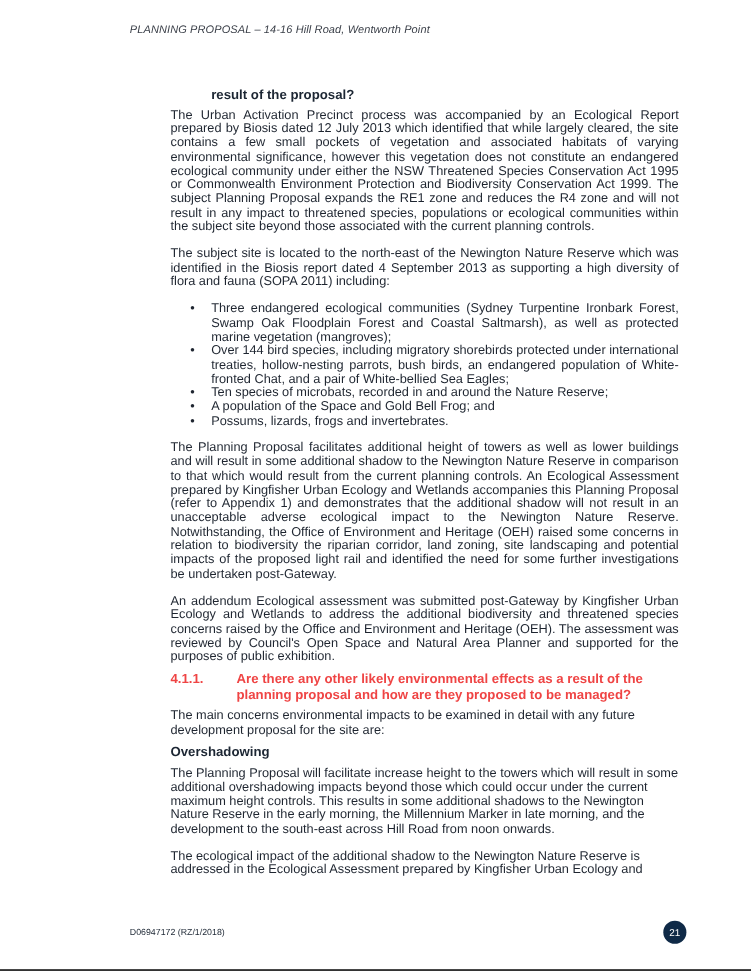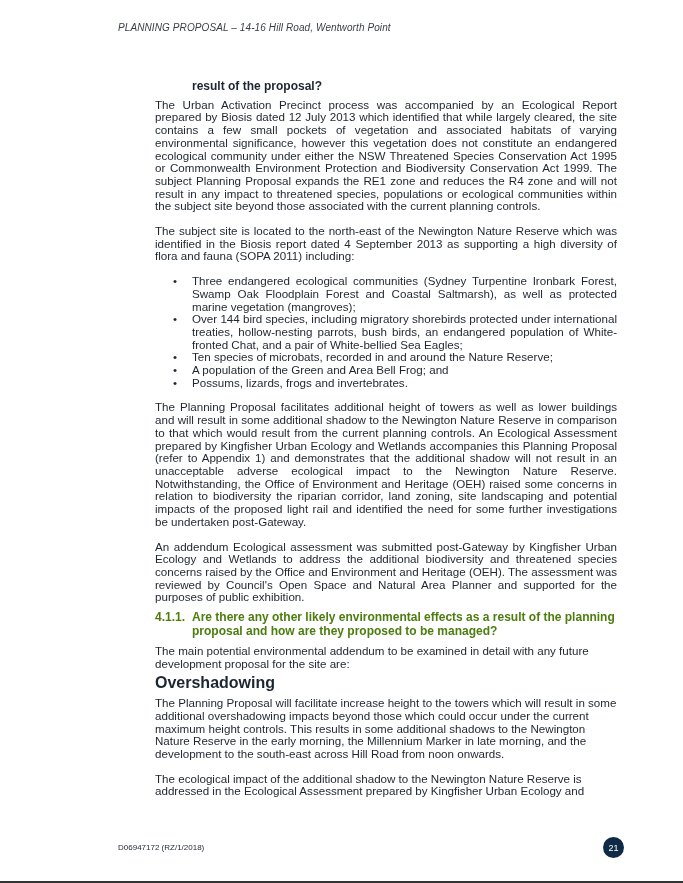--- a/index.html
+++ b/index.html
@@ -58,31 +58,31 @@
     ul.bullets li .bullet {
       position: absolute;
       left: 18px;
       top: 0;
     }
     .sub-heading {
       display: flex;
       font-weight: bold;
       font-size: 12px;
       line-height: 13.5px;
-      color: #4d7c0f;
+      color: #ef4444;
       justify-content: flex-end;
     }
     .sub-heading .num {
       width: 37px;
       flex: none;
     }
-    .sub-heading .text { flex: 1; }
+    .sub-heading .text { flex: 1; margin-left: 23px; }
     .minor-heading {
       font-weight: bold;
-      font-size: 16px;
+      font-size: 12px;
       color: #1c2633;
     }
     .footer-ref {
       position: absolute;
       left: 118px;
       top: 843px;
       font-size: 8px;
       font-weight: normal;
       color: #1c2633;
     }
@@ -131,42 +131,42 @@
     <li>
       <span class="bullet">•</span>
       <span>Over 144 bird species, including migratory shorebirds protected under international treaties, hollow-nesting parrots, bush birds, an endangered population of White-fronted Chat, and a pair of White-bellied Sea Eagles;</span>
     </li>
     <li>
       <span class="bullet">•</span>
       <span>Ten species of microbats, recorded in and around the Nature Reserve;</span>
     </li>
     <li>
       <span class="bullet">•</span>
-      <span>A population of the Green and Area Bell Frog; and</span>
+      <span>A population of the Space and Gold Bell Frog; and</span>
     </li>
     <li>
       <span class="bullet">•</span>
       <span>Possums, lizards, frogs and invertebrates.</span>
     </li>
   </ul>
   <div class="gap"></div>
 
   <p>The Planning Proposal facilitates additional height of towers as well as lower buildings and will result in some additional shadow to the Newington Nature Reserve in comparison to that which would result from the current planning controls. An Ecological Assessment prepared by Kingfisher Urban Ecology and Wetlands accompanies this Planning Proposal (refer to Appendix 1) and demonstrates that the additional shadow will not result in an unacceptable adverse ecological impact to the Newington Nature Reserve. Notwithstanding, the Office of Environment and Heritage (OEH) raised some concerns in relation to biodiversity the riparian corridor, land zoning, site landscaping and potential impacts of the proposed light rail and identified the need for some further investigations be undertaken post-Gateway.</p>
   <div class="gap"></div>
 
   <p>An addendum Ecological assessment was submitted post-Gateway by Kingfisher Urban Ecology and Wetlands to address the additional biodiversity and threatened species concerns raised by the Office and Environment and Heritage (OEH). The assessment was reviewed by Council's Open Space and Natural Area Planner and supported for the purposes of public exhibition.</p>
   <div class="gap-sm"></div>
 
   <div class="sub-heading">
     <span class="num">4.1.1.</span>
     <span class="text">Are there any other likely environmental effects as a result of the planning proposal and how are they proposed to be managed?</span>
   </div>
   <div class="gap-sm"></div>
 
-  <p class="left">The main potential environmental addendum to be examined in detail with any future development proposal for the site are:</p>
+  <p class="left">The main concerns environmental impacts to be examined in detail with any future development proposal for the site are:</p>
   <div class="gap-sm"></div>
 
   <div class="minor-heading">Overshadowing</div>
   <div class="gap-sm"></div>
 
   <p class="left">The Planning Proposal will facilitate increase height to the towers which will result in some additional overshadowing impacts beyond those which could occur under the current maximum height controls. This results in some additional shadows to the Newington Nature Reserve in the early morning, the Millennium Marker in late morning, and the development to the south-east across Hill Road from noon onwards.</p>
   <div class="gap"></div>
 
   <p class="left">The ecological impact of the additional shadow to the Newington Nature Reserve is addressed in the Ecological Assessment prepared by Kingfisher Urban Ecology and</p>
 </div>

